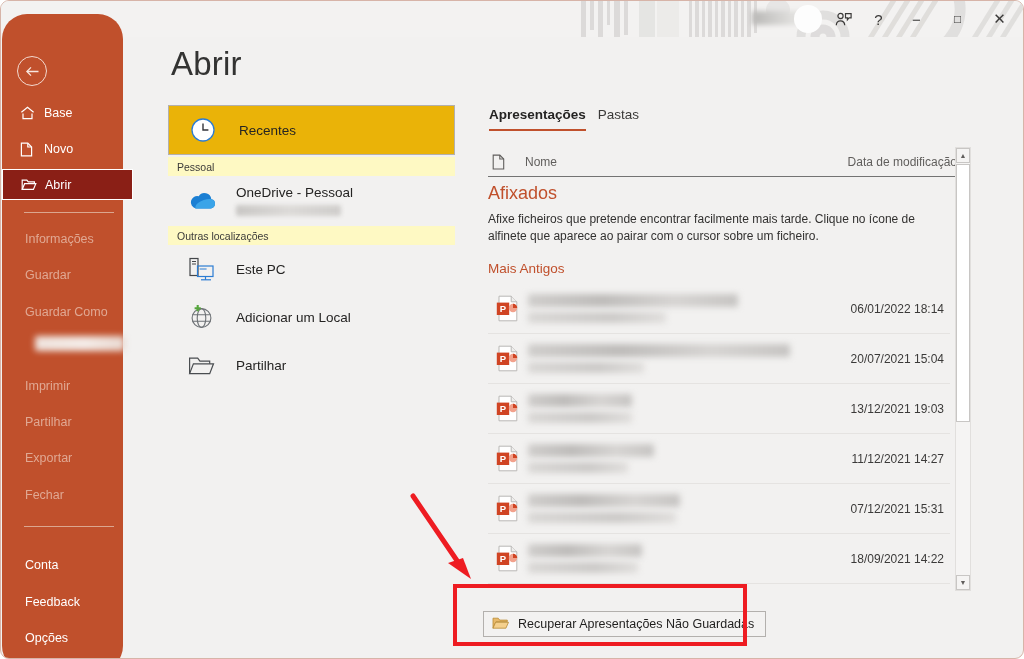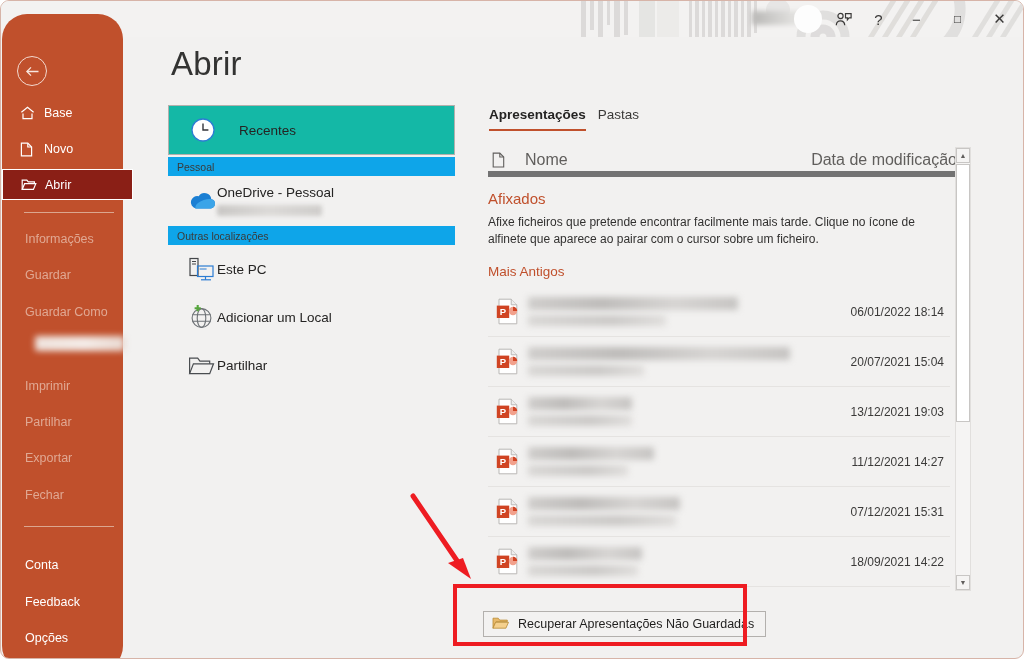--- a/index.html
+++ b/index.html
@@ -95,59 +95,59 @@
   
   #page-title {
     position: absolute; left: 170px; top: 44px;
     font-size: 33px; color: #333332; font-weight: 300;
     letter-spacing: .2px;
   }
 
   
   #places { position: absolute; left: 167px; top: 104px; width: 287px; }
   #place-recentes {
-    height: 50px; background: #14b8a6; border: 1px solid #b3b0ad;
+    height: 50px; background: #eab308; border: 1px solid #b3b0ad;
     display: flex; align-items: center; padding-left: 18px; gap: 21px;
   }
   .place-group-header {
-    height: 19px; background: #0ea5e9;
+    height: 19px; background: #fef9c3;
     display: flex; align-items: center; padding-left: 9px;
     font-size: 10.5px; color: #3b3a39; margin-top: 2px;
   }
   .place-row {
     height: 48px; display: flex; align-items: center;
-    padding-left: 18px; 
+    padding-left: 18px; gap: 19px;
   }
   .place-label { font-size: 13.5px; color: #252423; }
   .place-sub {
     width: 105px; height: 11px; border-radius: 2px; margin-top: 5px;
     background: linear-gradient(90deg,#c9c7c5,#dcdad8 50%,#cfcdcb);
     filter: blur(2.3px);
   }
   .place-ico { width: 31px; display: flex; align-items: center; justify-content: center; }
 
   
   #filepane { position: absolute; left: 487px; top: 106px; width: 472px; }
   #tabs { display: flex; gap: 12px; padding-left: 1px; }
   .tab {
     font-size: 13.5px; color: #3b3a39; padding-bottom: 7px;
   }
   .tab.active { font-weight: bold; color: #252423; border-bottom: 2.5px solid #c0502c; }
   #col-headers {
     margin-top: 17px; height: 29px;
     display: flex; align-items: center;
-    border-bottom: 6px solid #737373;
-    font-size: 16px; color: #605e5c;
+    border-bottom: 1px solid #737373;
+    font-size: 12px; color: #605e5c;
   }
   #col-icon { width: 37px; display: flex; justify-content: flex-start; padding-left: 4px;}
   #col-name { flex: 1; }
   #col-date { padding-right: 3px; }
 
   #section-afixados {
-    margin-top: 13px; font-size: 15px; color: #c0502c;
+    margin-top: 6px; font-size: 18px; color: #c0502c;
   }
   #afixados-desc {
     margin-top: 7px; font-size: 12px; color: #323130;
     line-height: 17px; width: 458px;
   }
   #section-antigos {
     margin-top: 16px; font-size: 13.5px; color: #c0502c;
   }
 
   #file-list { margin-top: 8px; width: 462px; }

